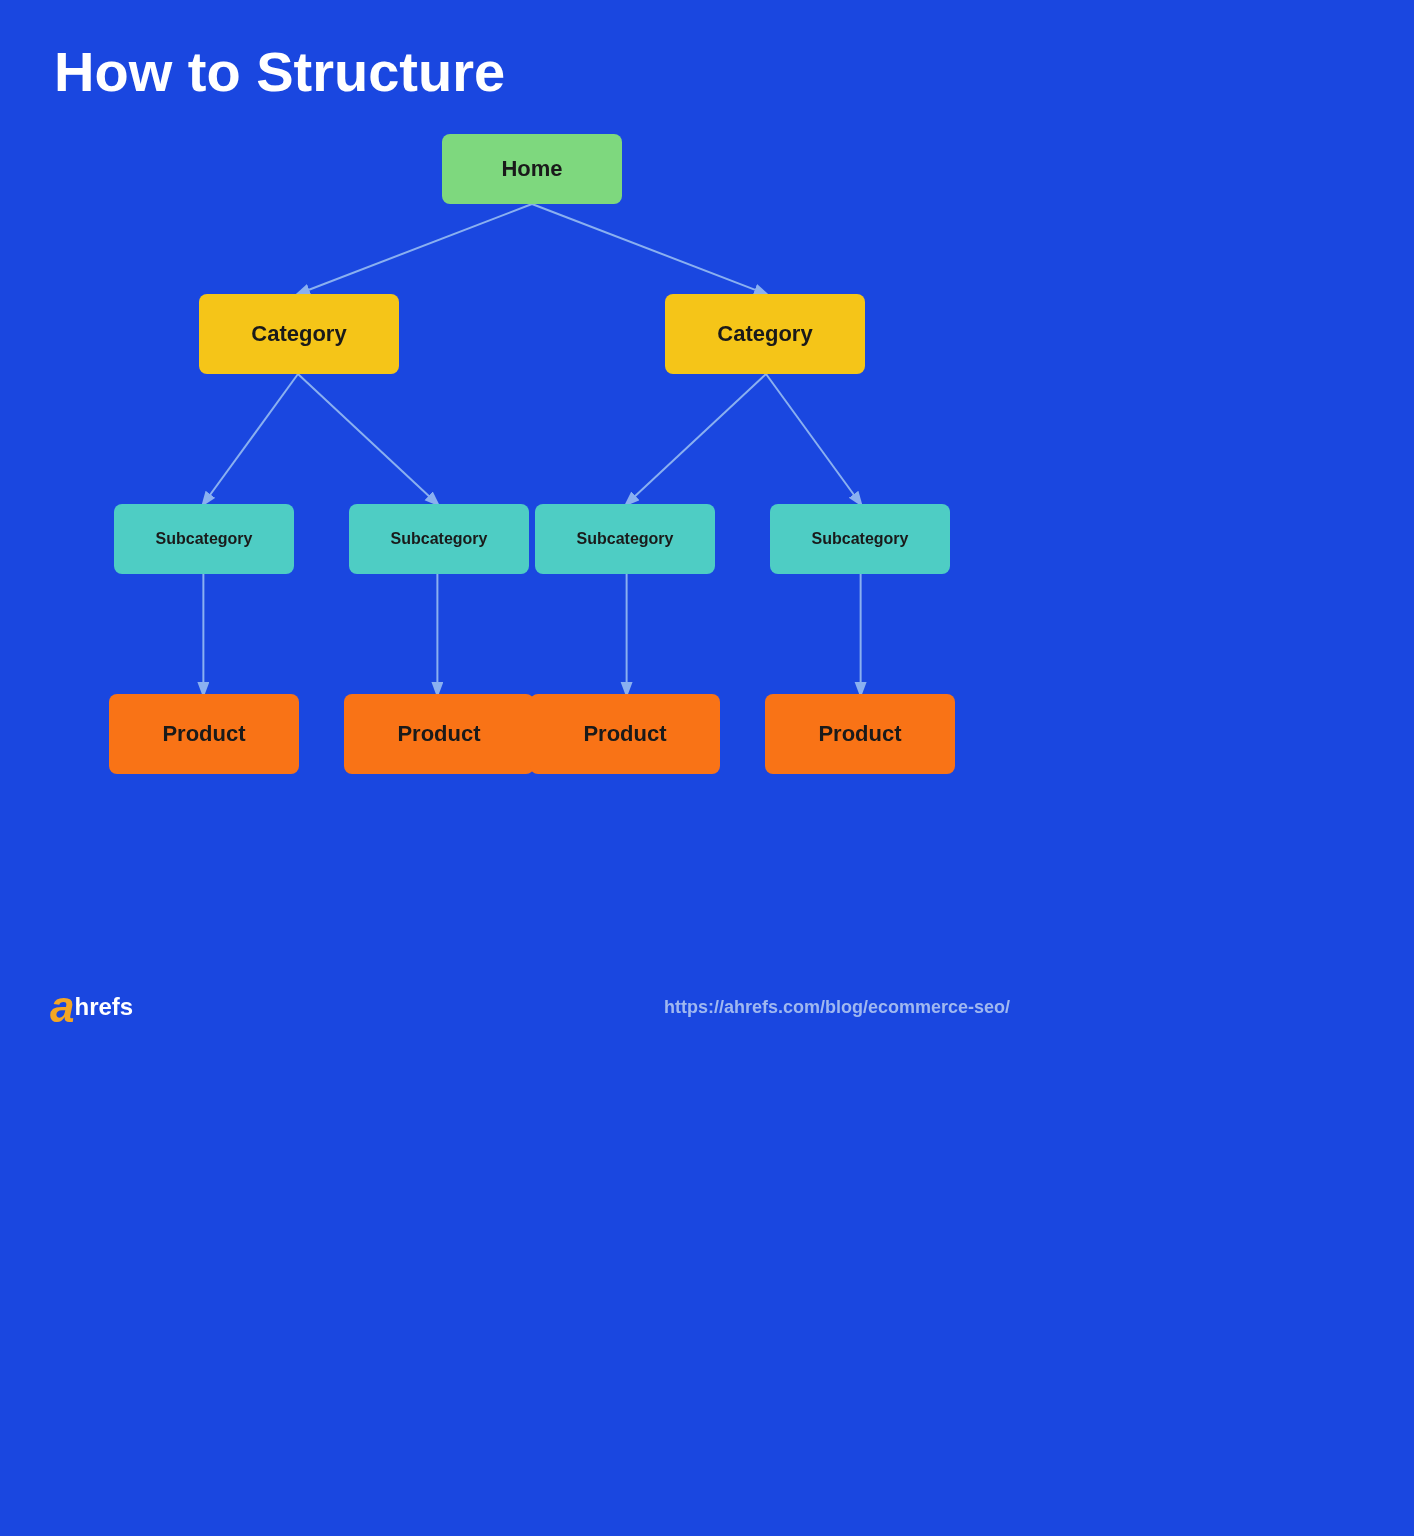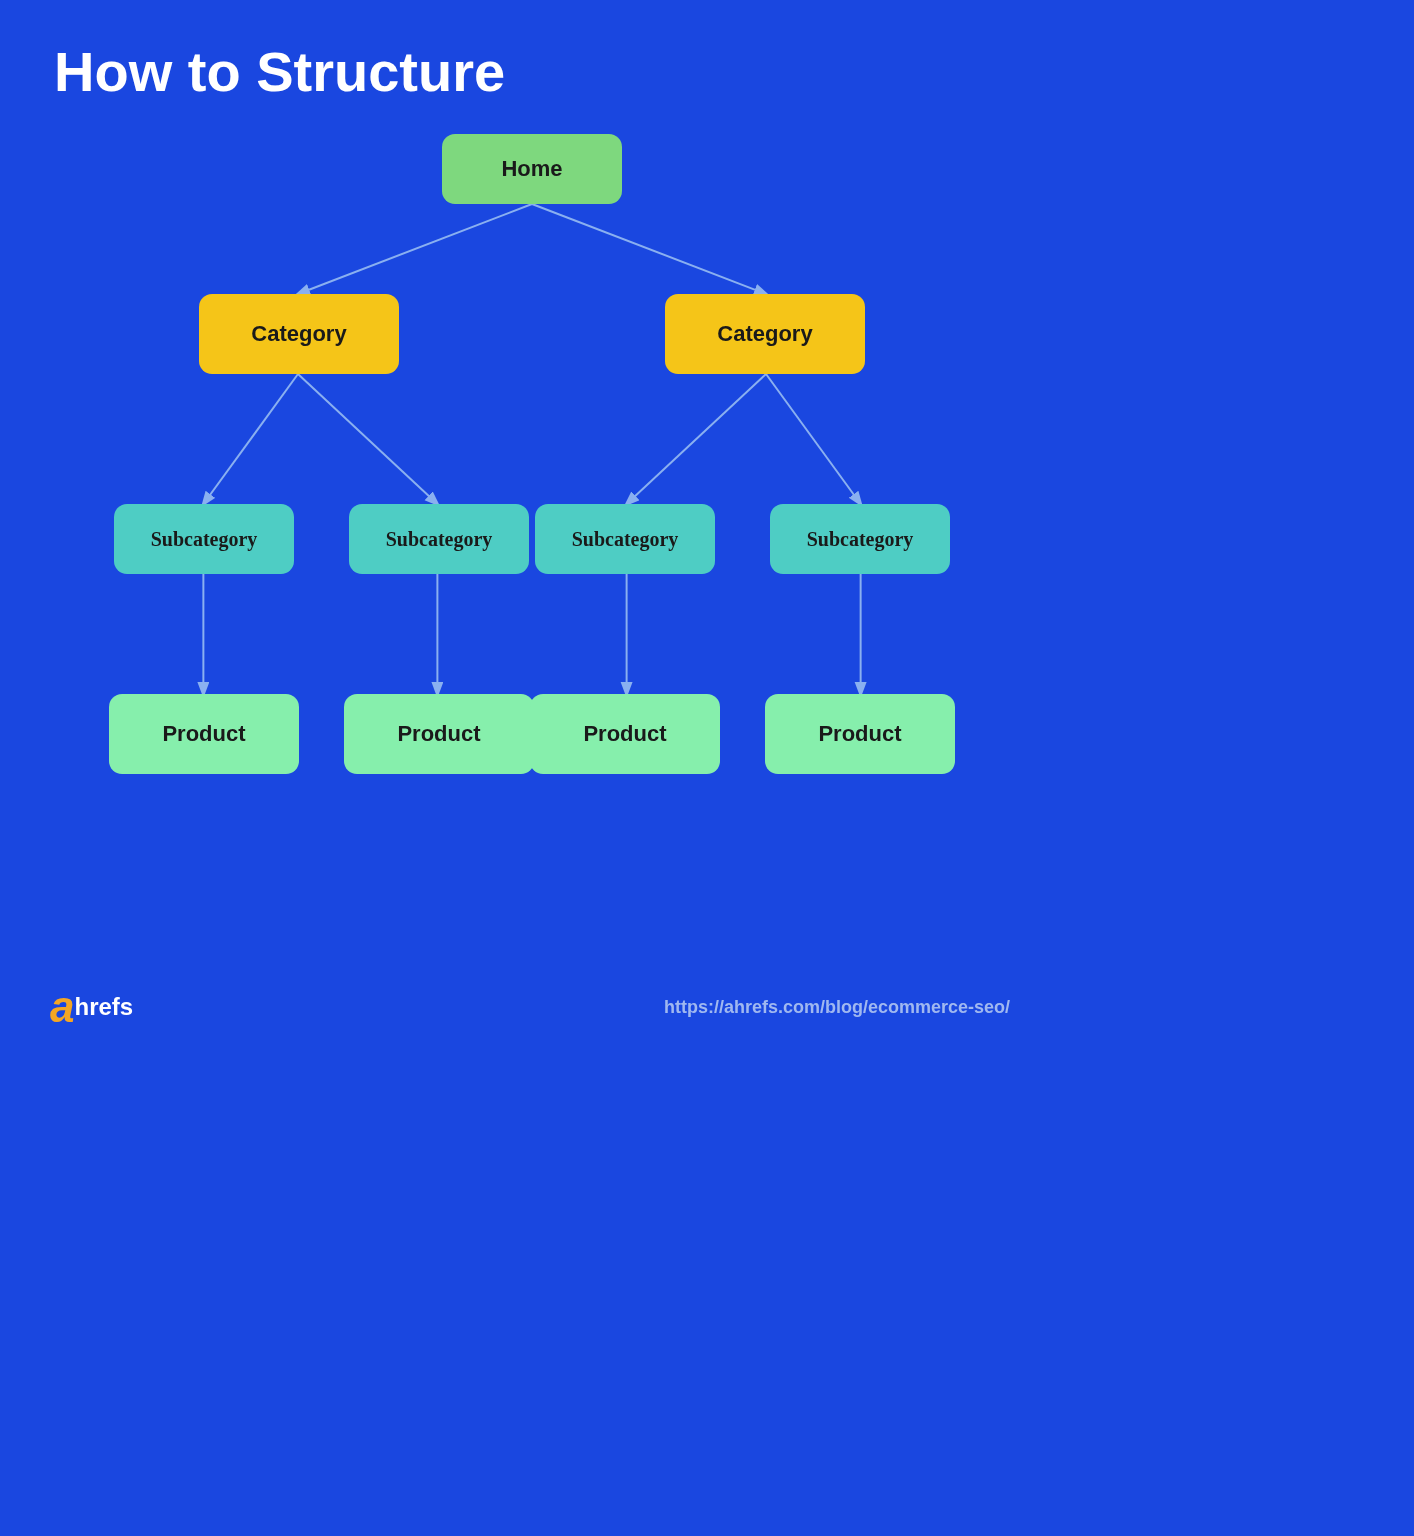--- a/index.html
+++ b/index.html
@@ -42,21 +42,21 @@
       position: absolute;
       top: 0;
       left: 0;
       width: 100%;
       height: 100%;
       pointer-events: none;
     }
 
     .node {
       position: absolute;
-      border-radius: 13px;
+      border-radius: 8px;
       display: flex;
       align-items: center;
       justify-content: center;
       font-weight: 700;
       font-size: 22px;
       text-align: center;
     }
 
     .node-home {
       background-color: #7ed87e;
@@ -84,22 +84,21 @@
       height: 80px;
       top: 160px;
       right: 145px;
     }
 
     .node-subcategory {
       background-color: #4ecdc4;
       color: #1a1a1a;
       width: 180px;
       height: 70px;
-      font-size: 20px;
-      font-family: Liberation Serif, serif;
+      font-size: 16px;
     }
 
     .node-sub-1 {
       top: 370px;
       left: 60px;
     }
 
     .node-sub-2 {
       top: 370px;
       left: 295px;
@@ -109,21 +108,21 @@
       top: 370px;
       right: 295px;
     }
 
     .node-sub-4 {
       top: 370px;
       right: 60px;
     }
 
     .node-product {
-      background-color: #86efac;
+      background-color: #f97316;
       color: #1a1a1a;
       width: 190px;
       height: 80px;
       font-size: 22px;
     }
 
     .node-prod-1 {
       top: 560px;
       left: 55px;
     }

